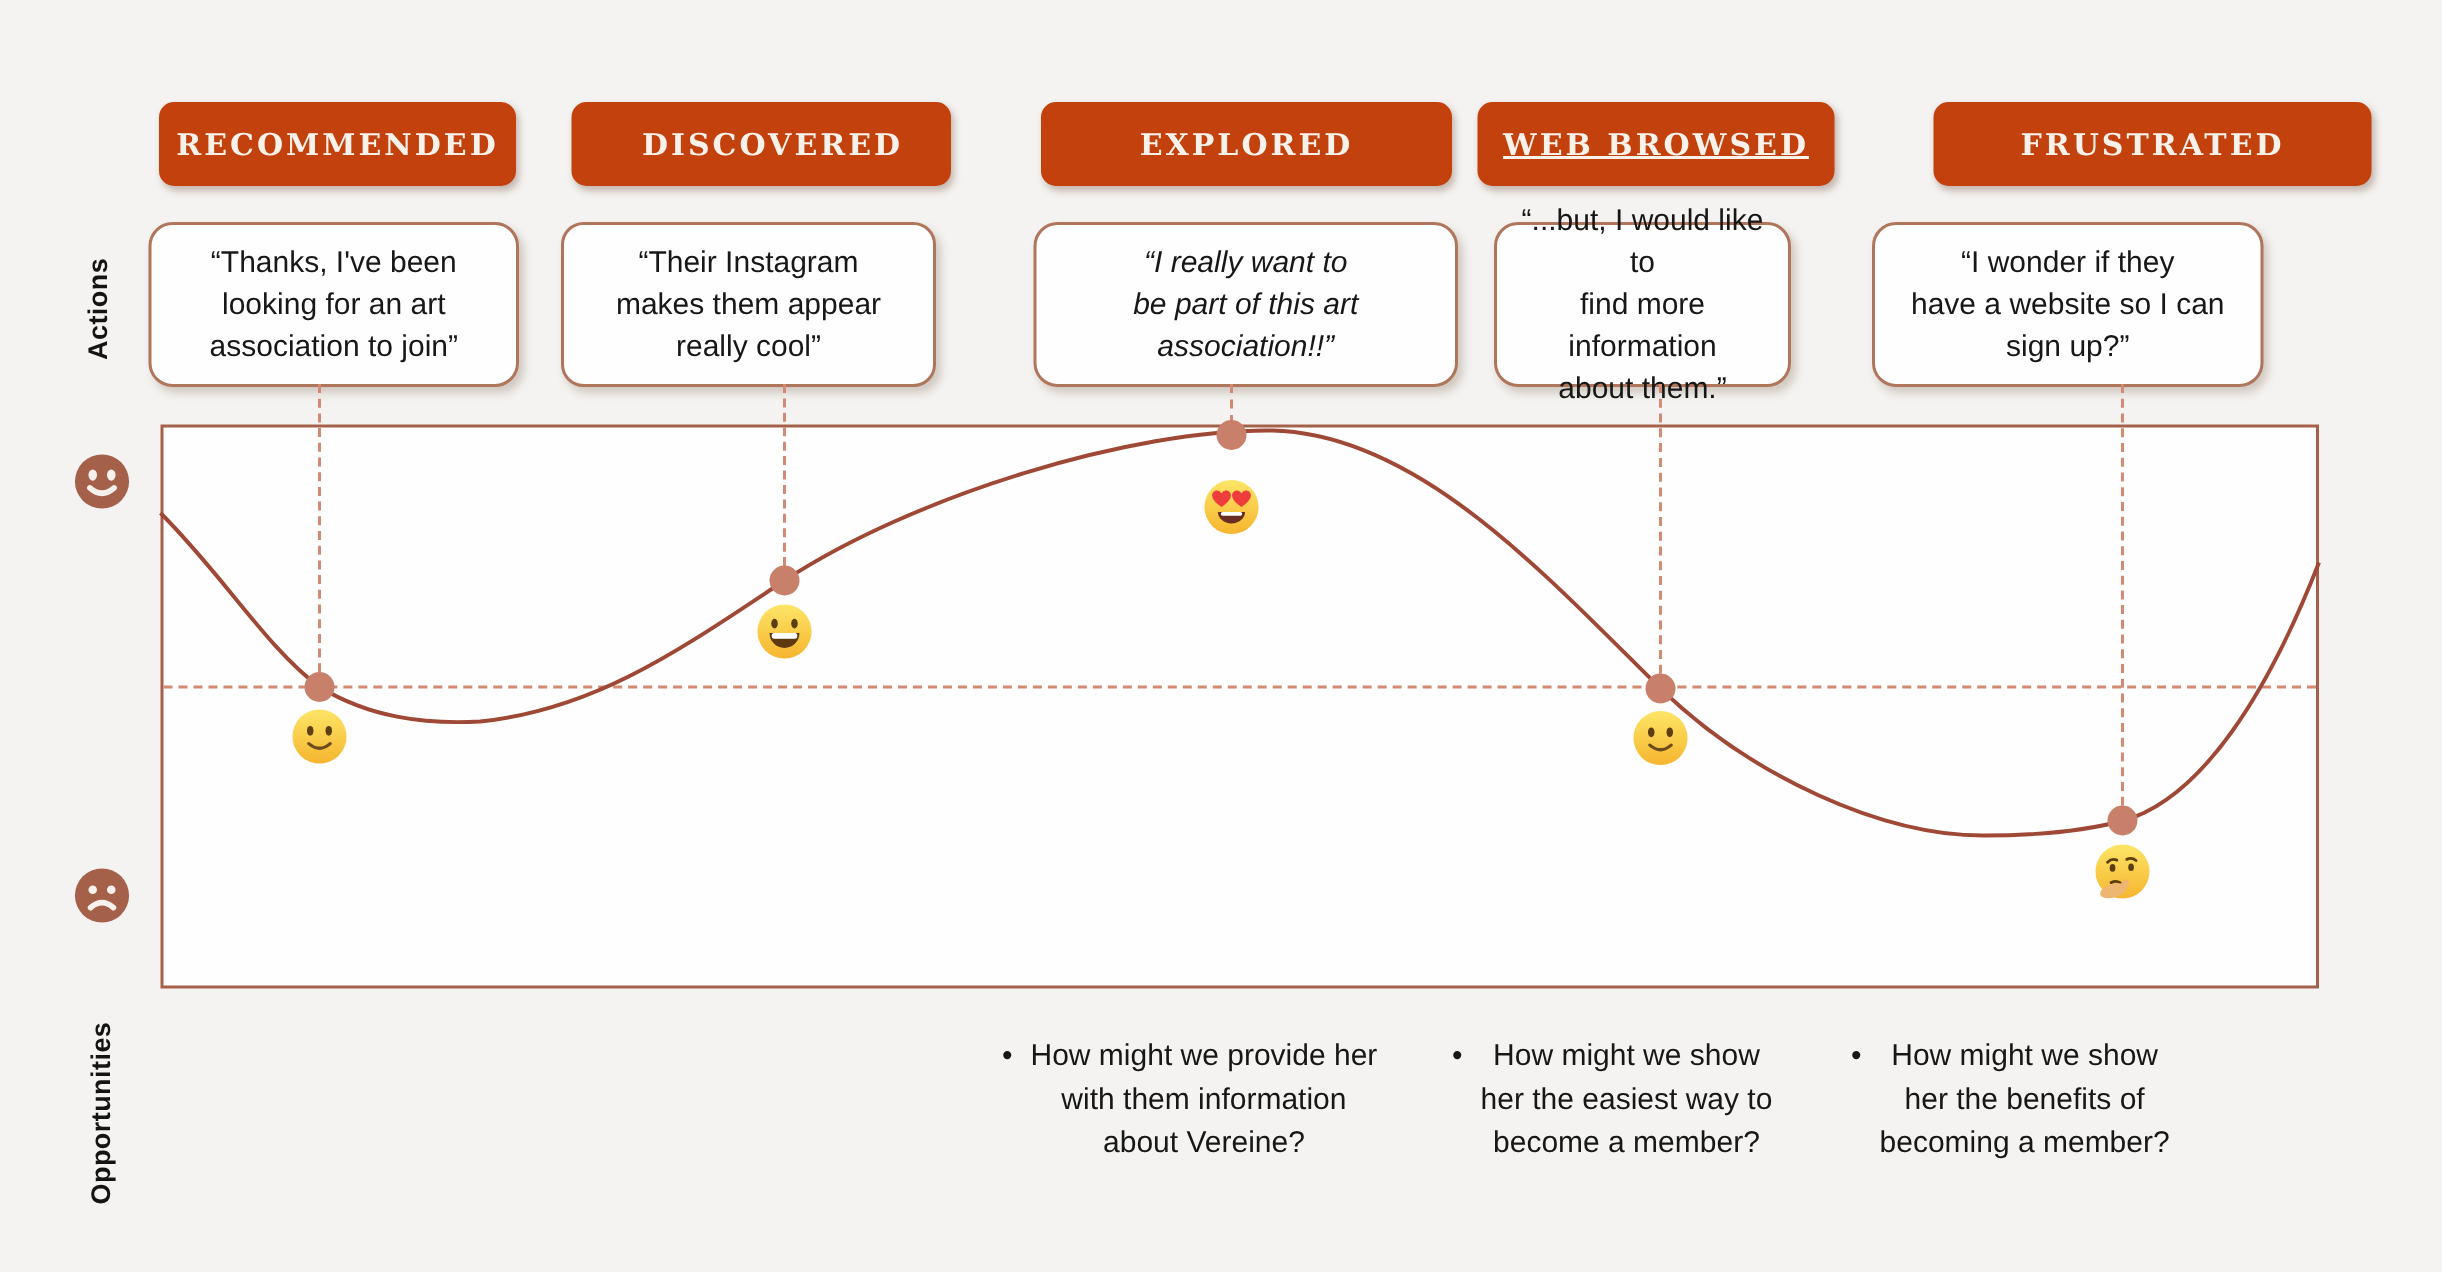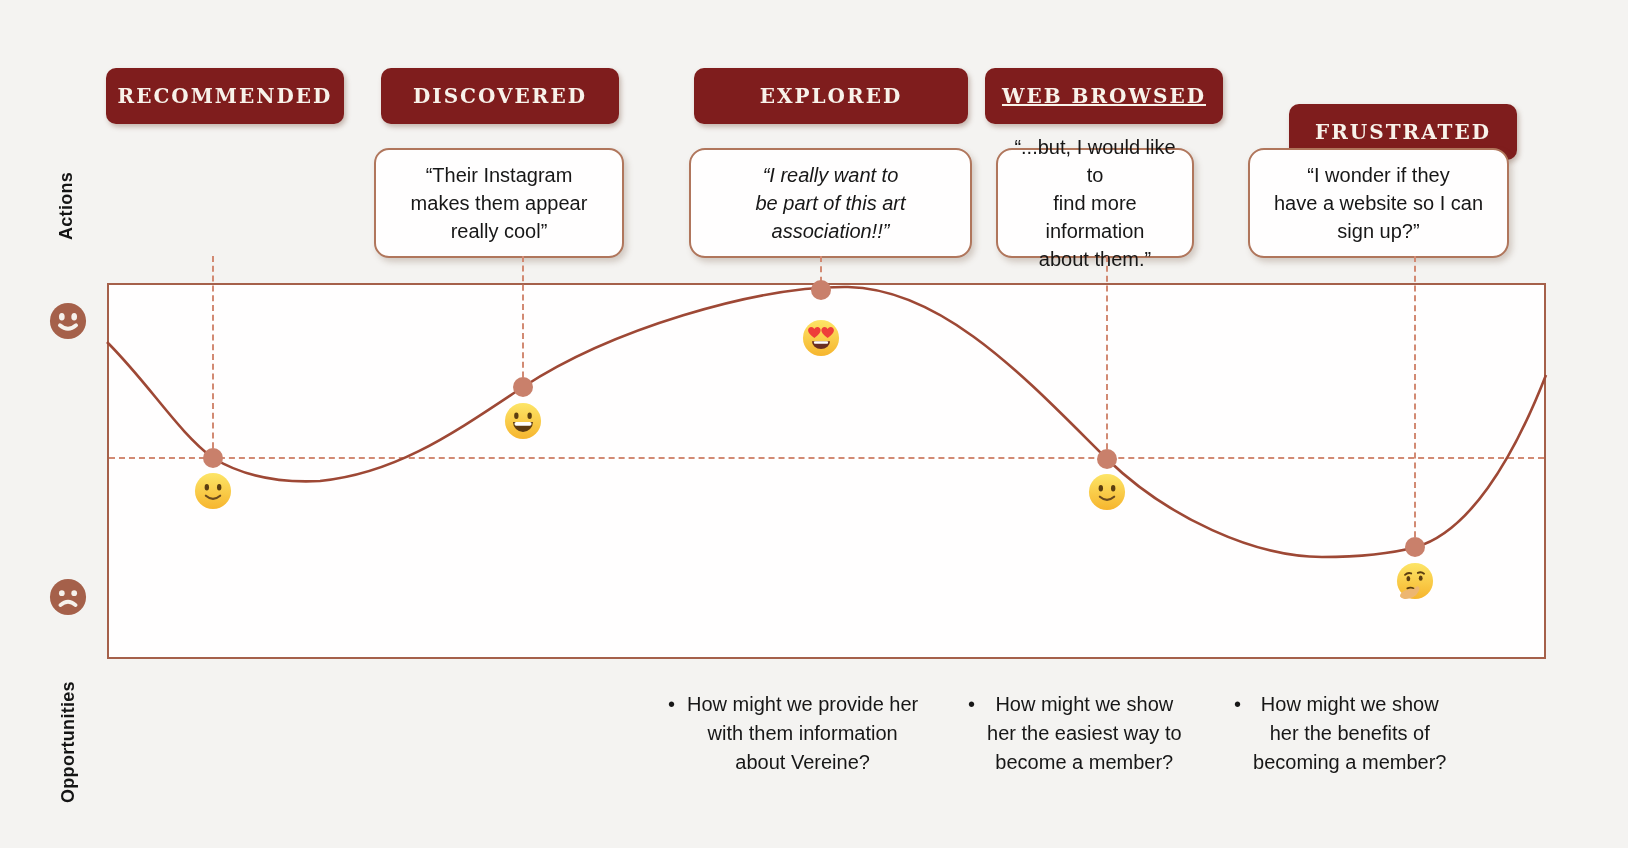--- a/index.html
+++ b/index.html
@@ -9,35 +9,35 @@
     background:#f4f3f1;
     font-family:"Liberation Sans", sans-serif;
     position:relative;
     overflow:hidden;
   }
   #canvas{position:absolute;inset:0;}
 
   
   .stage-btn{
     position:absolute;top:68px;height:56px;
-    background:#7f1d1d;
+    background:#c2410c;
     border-radius:10px;
     display:flex;align-items:center;justify-content:center;
     color:#f8f2ea;
     font-family:"DejaVu Serif", serif;
     font-weight:bold;
     font-size:20px;
     letter-spacing:2px;
     box-shadow:2px 3px 5px rgba(110,70,50,.35);
   }
   .stage-btn.s1{left:106px;width:238px;}
-  .stage-btn.s2{left:381px;width:238px;}
+  .stage-btn.s2{left:381px;width:238px;padding-left:15px;}
   .stage-btn.s3{left:694px;width:274px;}
   .stage-btn.s4{left:985px;width:238px;text-decoration:underline;}
-  .stage-btn.s5{left:1289px;width:228px;margin-top:36px;}
+  .stage-btn.s5{left:1289px;width:292px;}
 
   
   .quote{
     position:absolute;top:148px;height:110px;
     background:#fffefe;
     border:2px solid #b0765c;
     border-radius:16px;
     display:flex;align-items:center;justify-content:center;
     text-align:center;
     white-space:pre-line;
@@ -154,20 +154,23 @@
   </div>
 
   <div class="side-label opportunities">Opportunities</div>
 
   <div class="stage-btn s1">RECOMMENDED</div>
   <div class="stage-btn s2">DISCOVERED</div>
   <div class="stage-btn s3">EXPLORED</div>
   <div class="stage-btn s4">WEB BROWSED</div>
   <div class="stage-btn s5">FRUSTRATED</div>
 
+  <div class="quote s1">“Thanks, I've been
+looking for an art
+association to join”</div>
   <div class="quote s2">“Their Instagram
 makes them appear
 really  cool”</div>
   <div class="quote s3">“I really want to
 be part of this art
 association!!”</div>
   <div class="quote s4">“...but, I would like to
 find more information
 about them.”</div>
   <div class="quote s5">“I wonder if they

